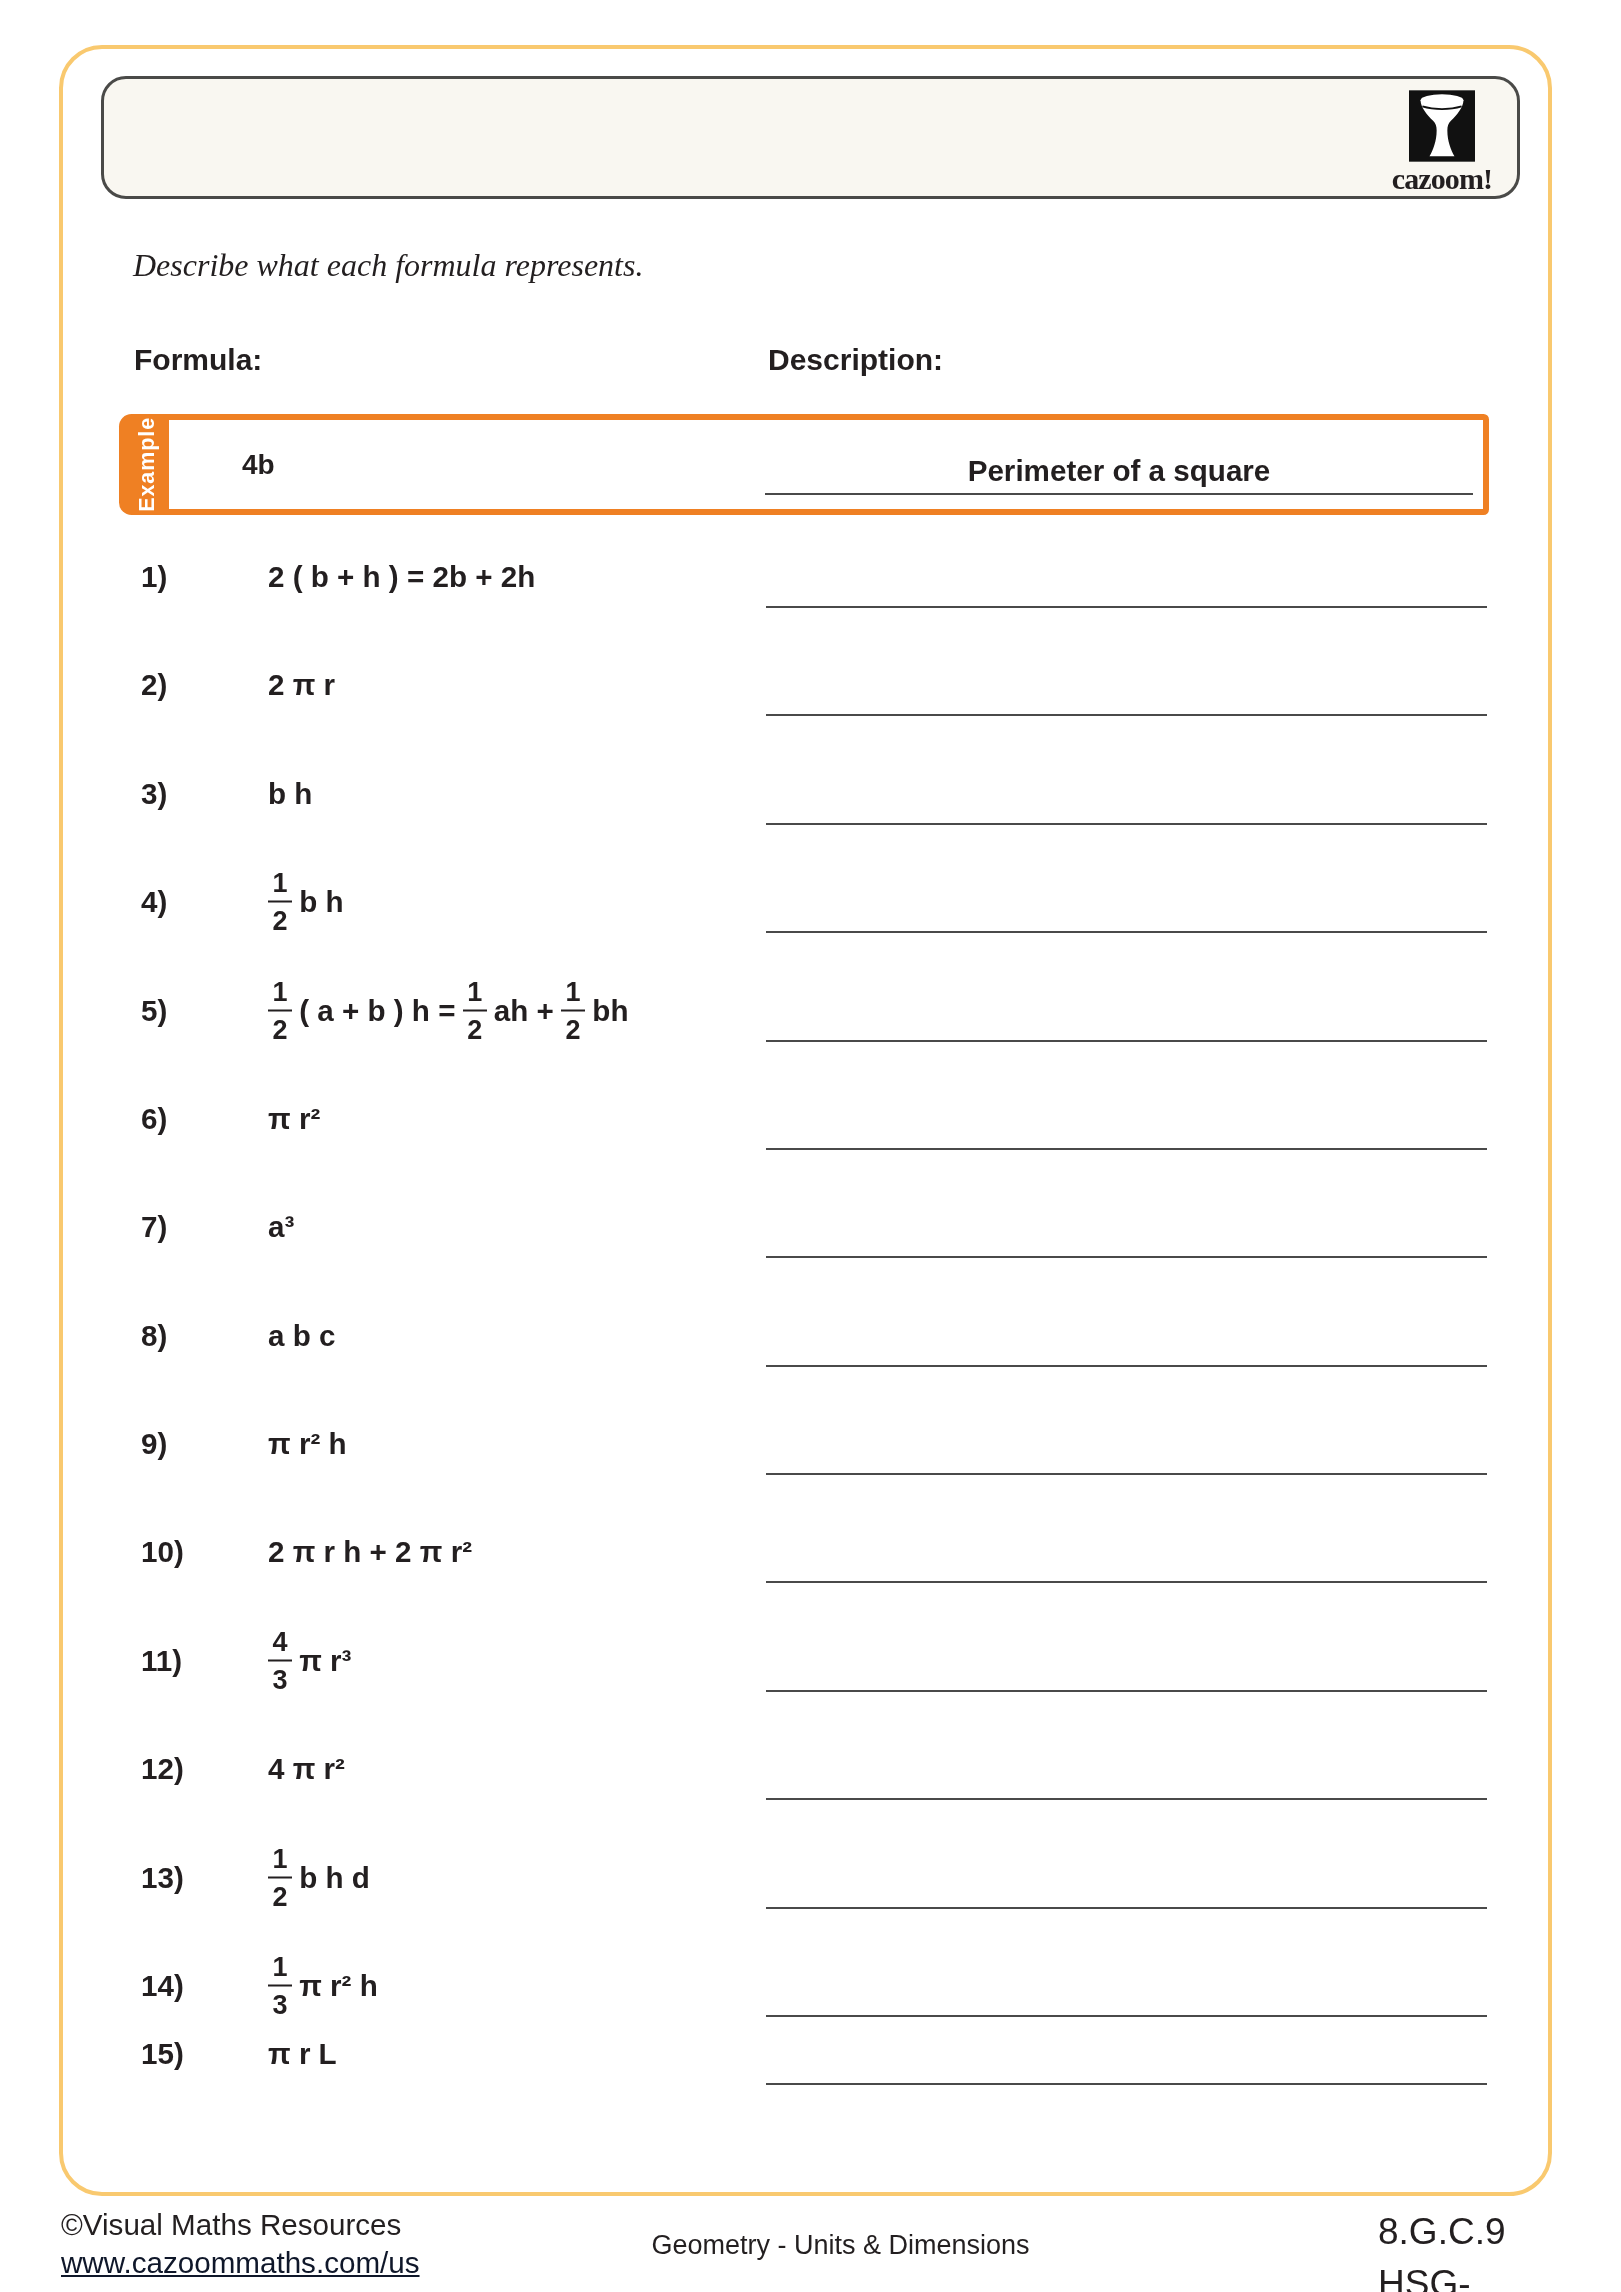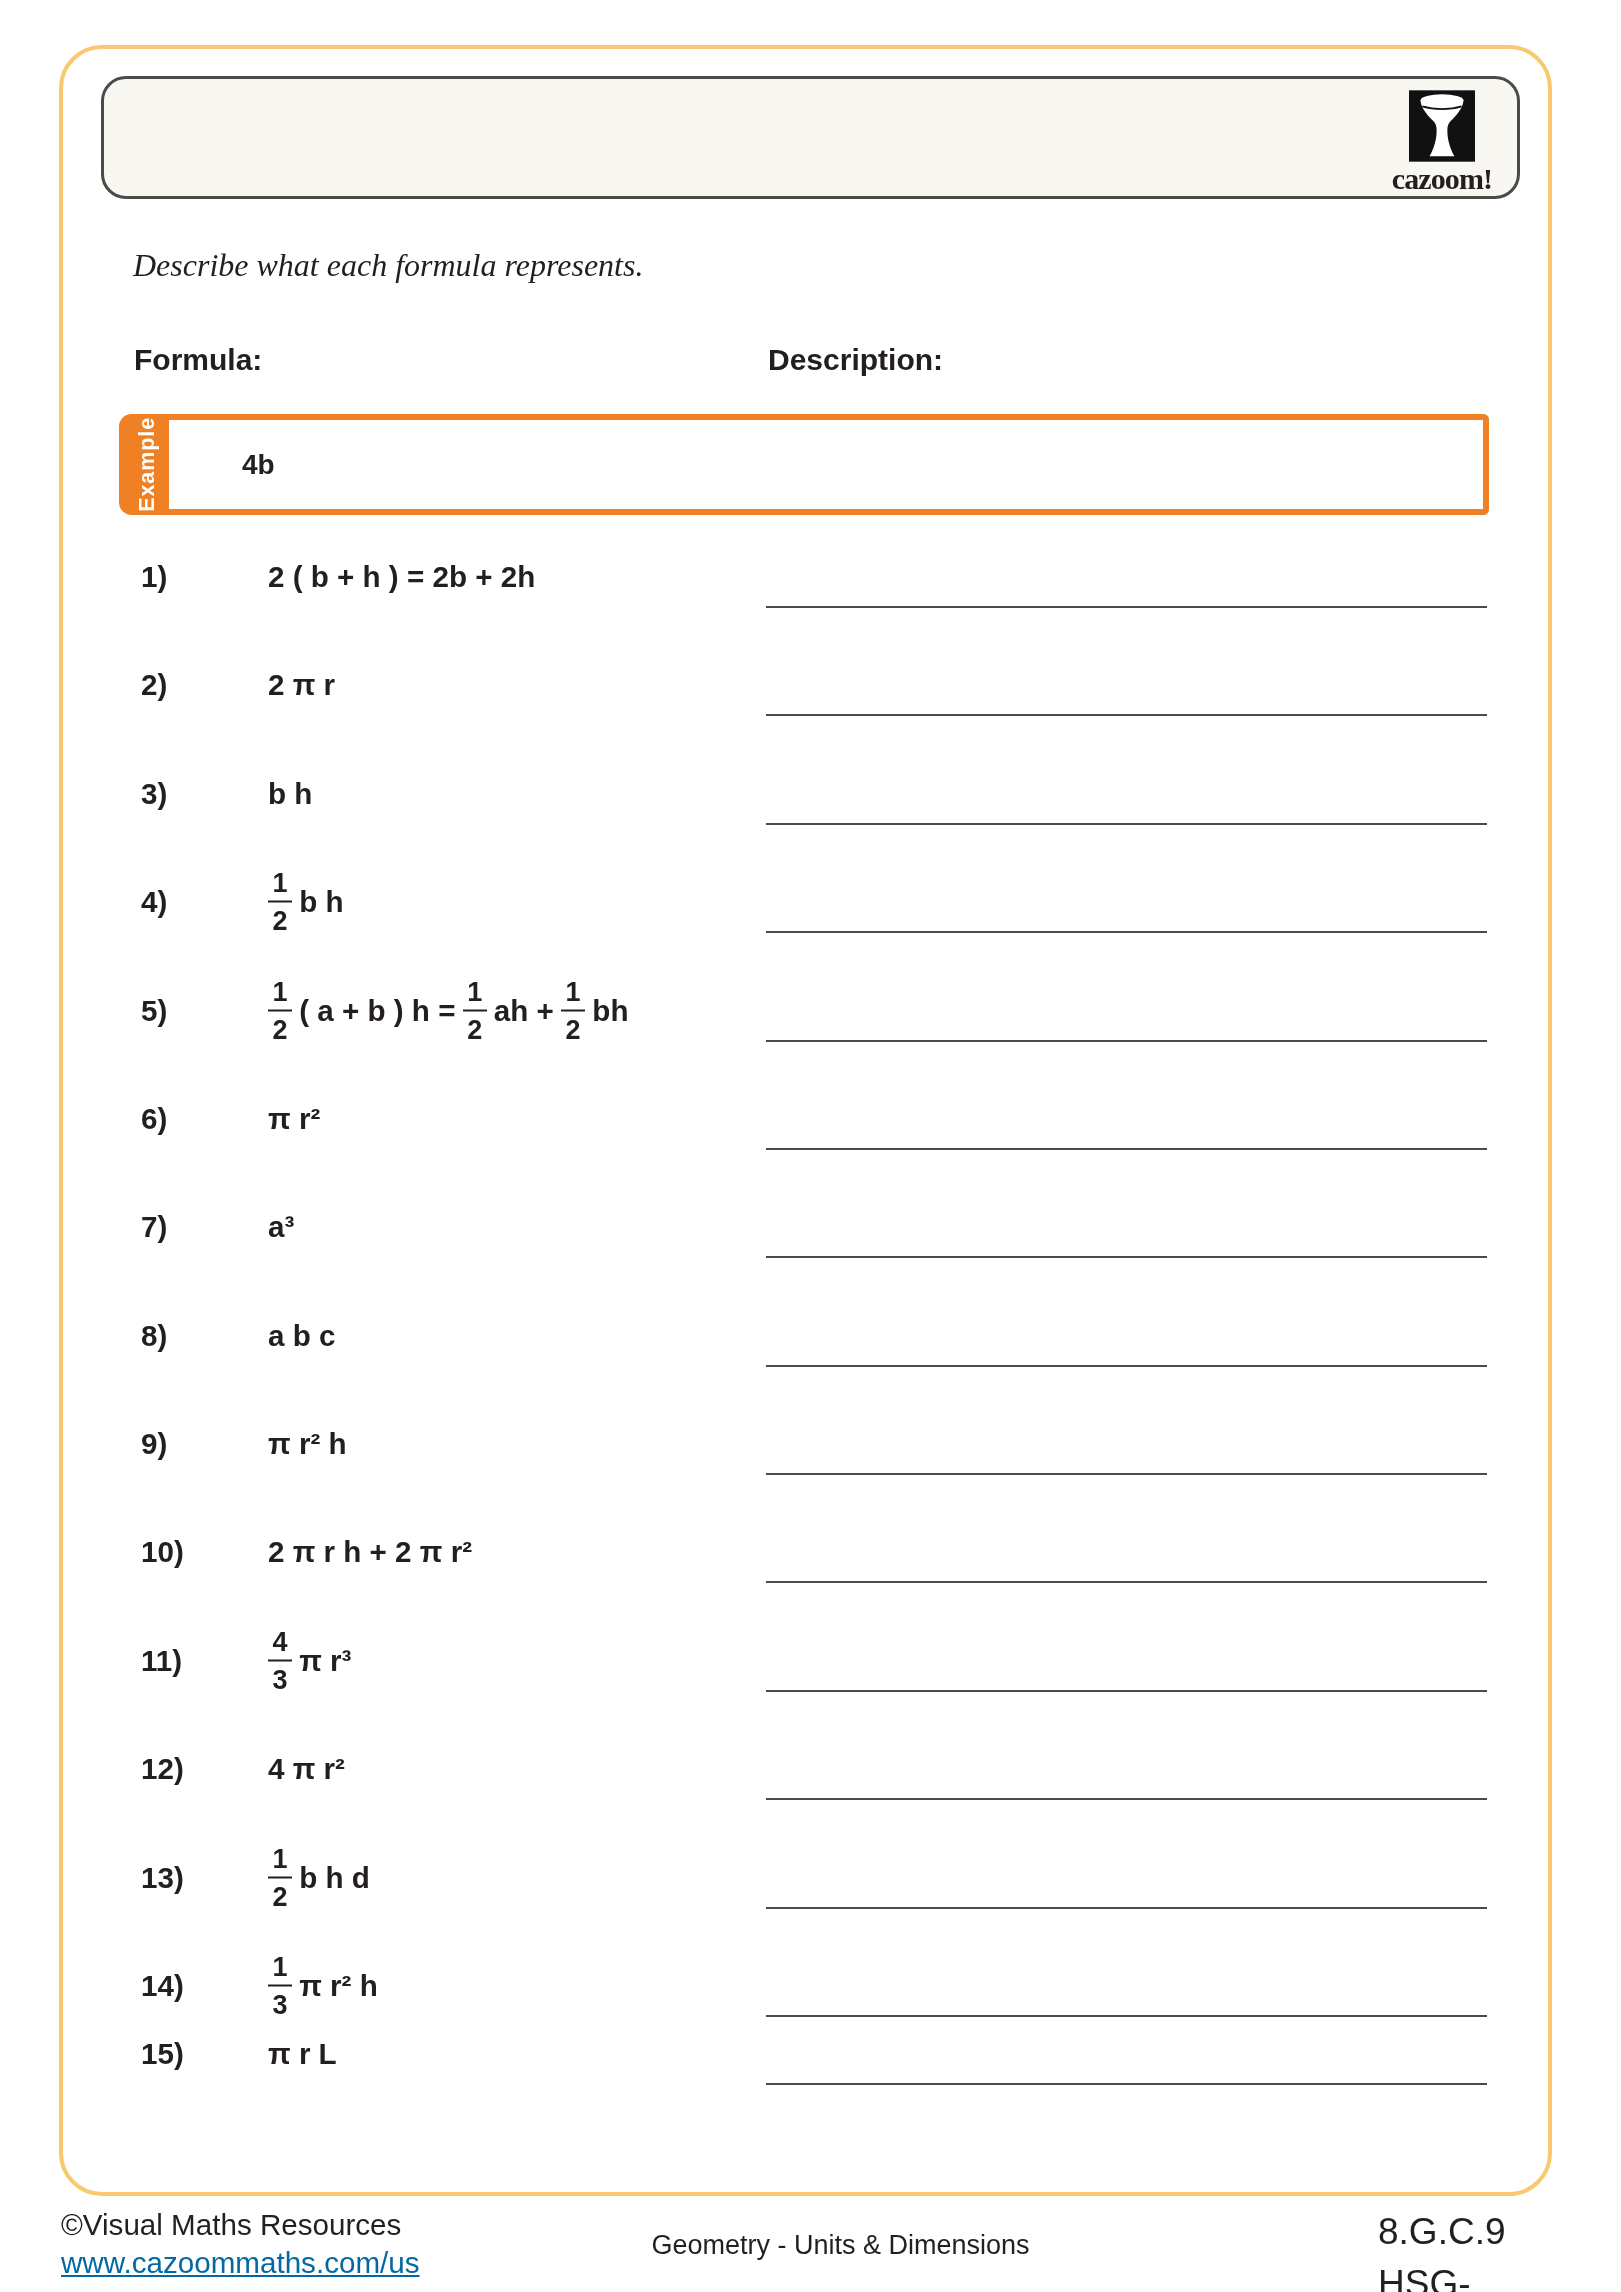--- a/index.html
+++ b/index.html
@@ -78,21 +78,21 @@
     position:absolute;left:766px;top:84px;width:721px;height:0;
     border-top:2.7px solid #4a4a4a;
   }
   
   .frac{display:inline-flex;flex-direction:column;align-items:center;line-height:1;font-size:27px;}
   .frac .fnum{padding:0 4.5px 4.5px;border-bottom:2.7px solid #231f20;}
   .frac .fden{padding-top:4.5px;}
   
   .footer-left{position:absolute;left:61px;top:2209px;font-size:29.6px;line-height:1.1;}
   .footer-link{
-    display:inline-block;margin-top:5.4px;color:#0369a1;text-decoration:underline;font-size:29.6px;
+    display:inline-block;margin-top:5.4px;color:#0f172a;text-decoration:underline;font-size:29.6px;
   }
   .footer-center{
     position:absolute;left:124px;top:2230px;width:1433px;text-align:center;font-size:27px;
   }
   .footer-right{position:absolute;left:1378px;top:2210px;font-size:37px;line-height:1.2;}
   .footer-right div{margin-bottom:7.2px;}
 </style>
 </head>
 <body>
 
@@ -115,20 +115,23 @@
 <div class="col-head formula">Formula:</div>
 <div class="col-head description">Description:</div>
 
 <div class="example-tab">
   <span>Example</span>
 </div>
 <div class="example-box">
   <div class="example-formula" id="example-formula">
       <span class="ftext">4b</span>
     </div>
+  <div class="example-answer">
+    <span>Perimeter of a square</span>
+  </div>
 </div>
 
 <div id="problems">
     <div class="problem-row" style="top: 522px;">
       <div class="p-num">1)</div>
       <div class="p-formula">
         <span class="ftext">2 ( b + h ) = 2b + 2h</span>
       </div>
       <div class="p-line"></div>
     </div>

